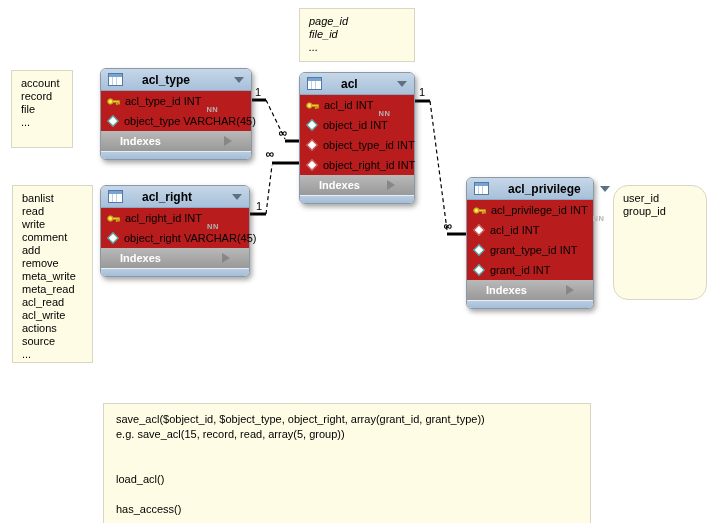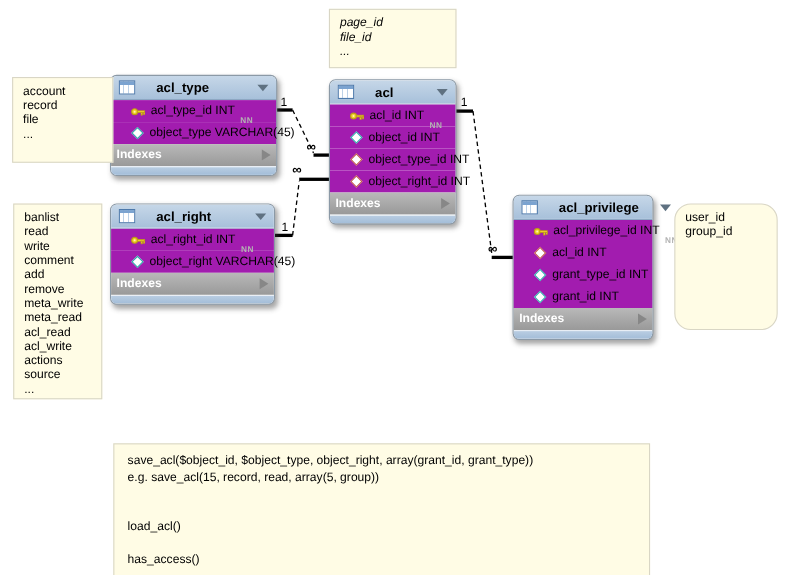--- a/index.html
+++ b/index.html
@@ -28,32 +28,32 @@
     width:13px;height:11px;flex:0 0 auto;border:1px solid #4d79ab;background-color:#fff;
     background-image:linear-gradient(#7ba3d0 0,#7ba3d0 3px,rgba(0,0,0,0) 3px),
       linear-gradient(90deg,rgba(0,0,0,0) 0 3px,#bcd1e7 3px 4px,rgba(0,0,0,0) 4px 7px,#bcd1e7 7px 8px,rgba(0,0,0,0) 8px);
   }
   .tcollapse{
     margin-left:auto;width:0;height:0;flex:0 0 auto;
     border-left:5px solid rgba(0,0,0,0);border-right:5px solid rgba(0,0,0,0);
     border-top:6px solid #5f7181;
   }
   .trow{
-    height:20px;display:flex;align-items:center;gap:5px;padding:0 18px;
-    font-size:11px;white-space:nowrap;background:#a21caf;
+    height:20px;display:flex;align-items:center;gap:5px;padding:0 6px;
+    font-size:11px;white-space:nowrap;background:#b91c1c;
   }
   .keyicon{flex:0 0 auto;display:inline-flex;}
   .dmd{
     width:6px;height:6px;flex:0 0 auto;margin:0 2px;
     border:1.5px solid #2fa7ab;background:#fff;transform:rotate(45deg);
   }
   .dmd.fk{border-color:#c0524e;}
   .flag{font-size:7.5px;font-weight:bold;color:#b3b3b3;position:relative;top:2px;letter-spacing:.5px;margin-top:12px;}
   .tfoot{
-    height:20px;display:flex;align-items:center;padding:0 5px;
+    height:20px;display:flex;align-items:center;padding:0 19px;
     background:linear-gradient(#b9b9b9,#999999);
     color:#fff;font-size:11px;font-weight:bold;
   }
   .farrow{
     margin-left:auto;width:0;height:0;
     border-top:5px solid rgba(0,0,0,0);border-bottom:5px solid rgba(0,0,0,0);
     border-left:8px solid #878787;
   }
   .tstrip{
     height:7px;background:linear-gradient(#b9cde2,#a3bdd8);
@@ -229,21 +229,21 @@
       <span>Indexes</span>
       <span class="farrow"></span>
     </div>
     <div class="tstrip"></div>
   </div>
 
   <div class="note" style="left:299px;top:8px;width:116px;height:54px;font-style:italic;">page_id
 file_id
 ...</div>
 
-  <div class="note" style="left:11px;top:70px;width:92px;height:78px;">account
+  <div class="note" style="left:11px;top:70px;width:62px;height:78px;">account
 record
 file
 ...</div>
 
   <div class="note" style="left:12px;top:185px;width:81px;height:178px;">banlist
 read
 write
 comment
 add
 remove

